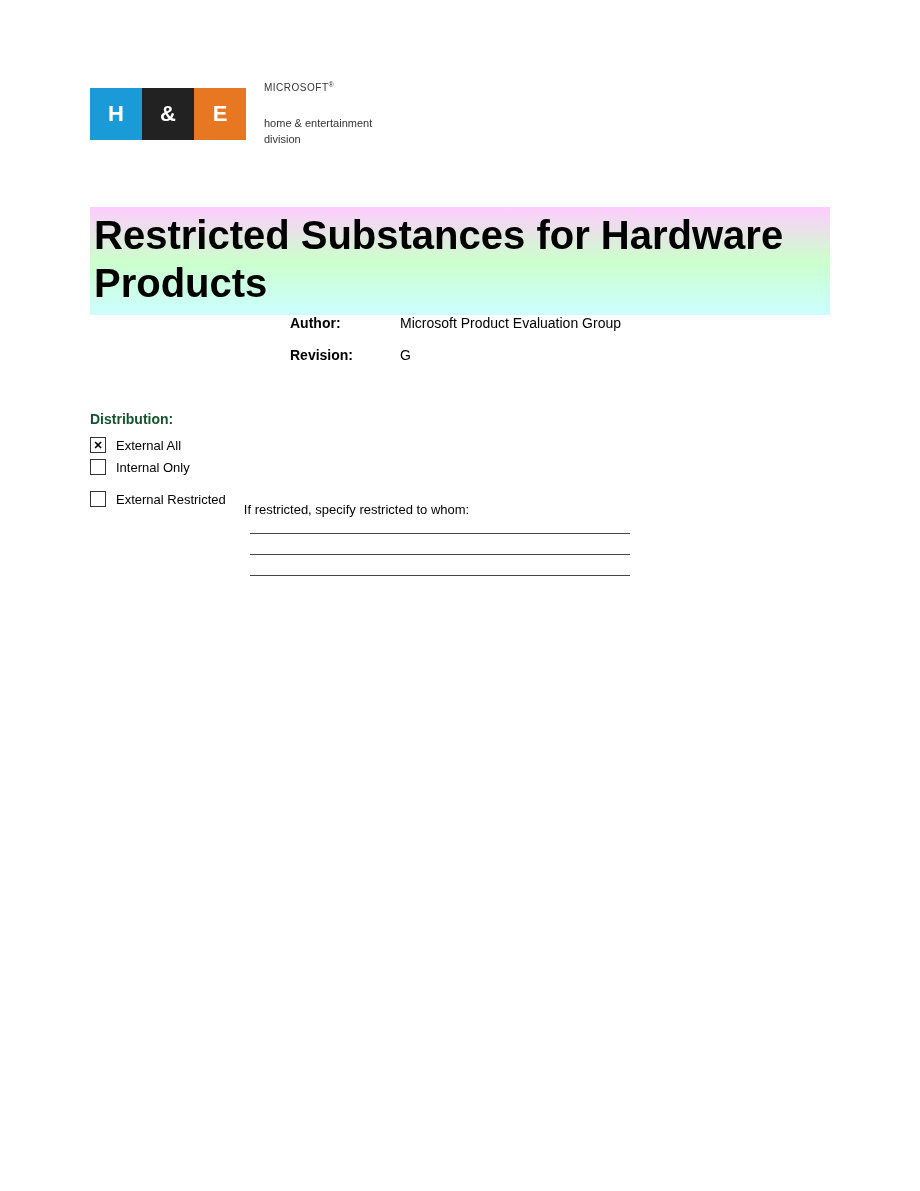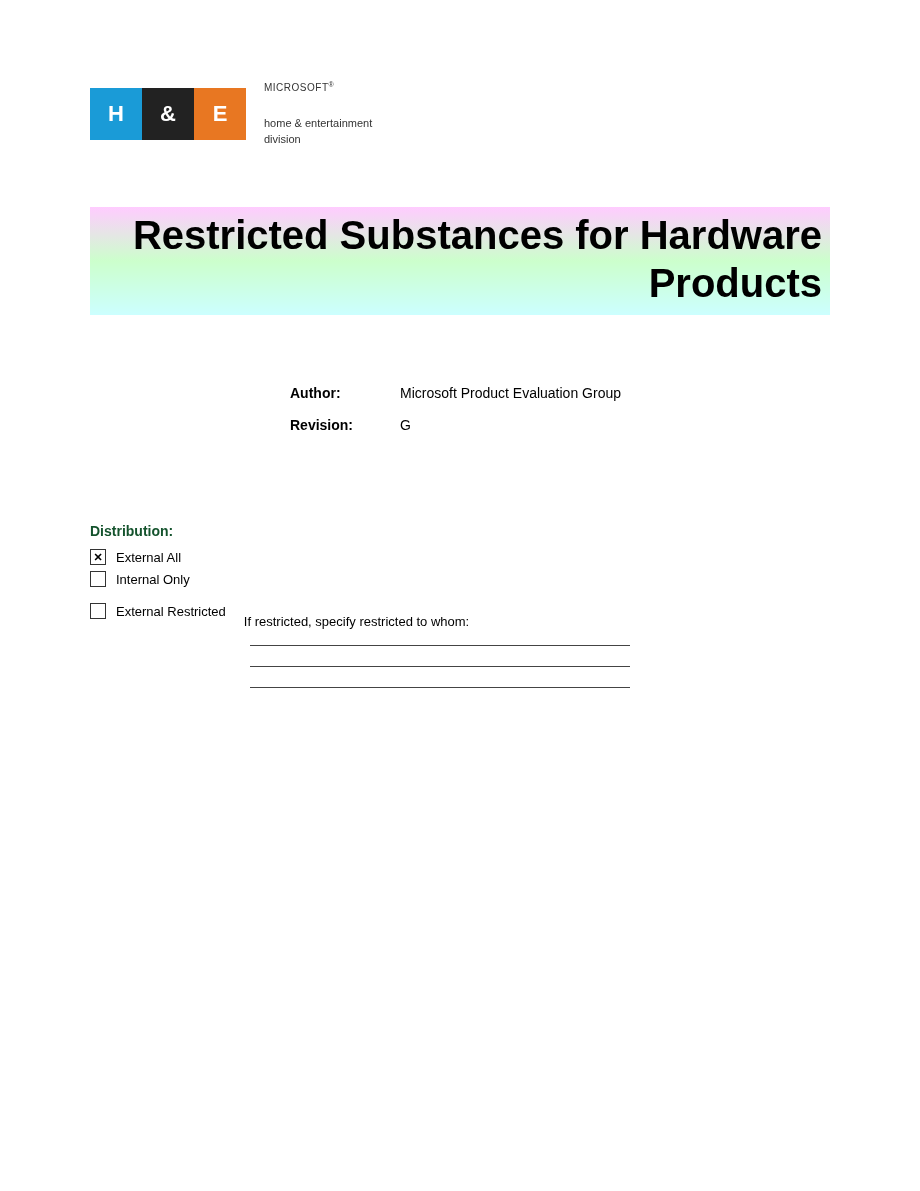--- a/index.html
+++ b/index.html
@@ -85,41 +85,39 @@
     }
 
     .logo-text .division-name {
       font-size: 11px;
       color: #333;
       margin-top: 21px;
     }
 
     
     .title-section {
-      margin-bottom: 70px;
-      text-align: right;
     }
 
     .title-highlight {
       background: linear-gradient(to bottom, #ffccff 0%, #ccffcc 50%, #ccffff 100%);
       display: inline-block;
       padding: 4px 8px 8px 4px;
     }
 
     .doc-title {
       font-size: 40px;
       font-weight: bold;
       color: #000000;
       line-height: 1.2;
       font-family: Arial, Helvetica, sans-serif;
     }
 
     
     .metadata-section {
-      margin-bottom: 90px;
+      margin-bottom: 48px;
       margin-left: 200px;
     }
 
     .metadata-row {
       display: flex;
       margin-bottom: 16px;
       align-items: flex-start;
     }
 
     .metadata-label {

